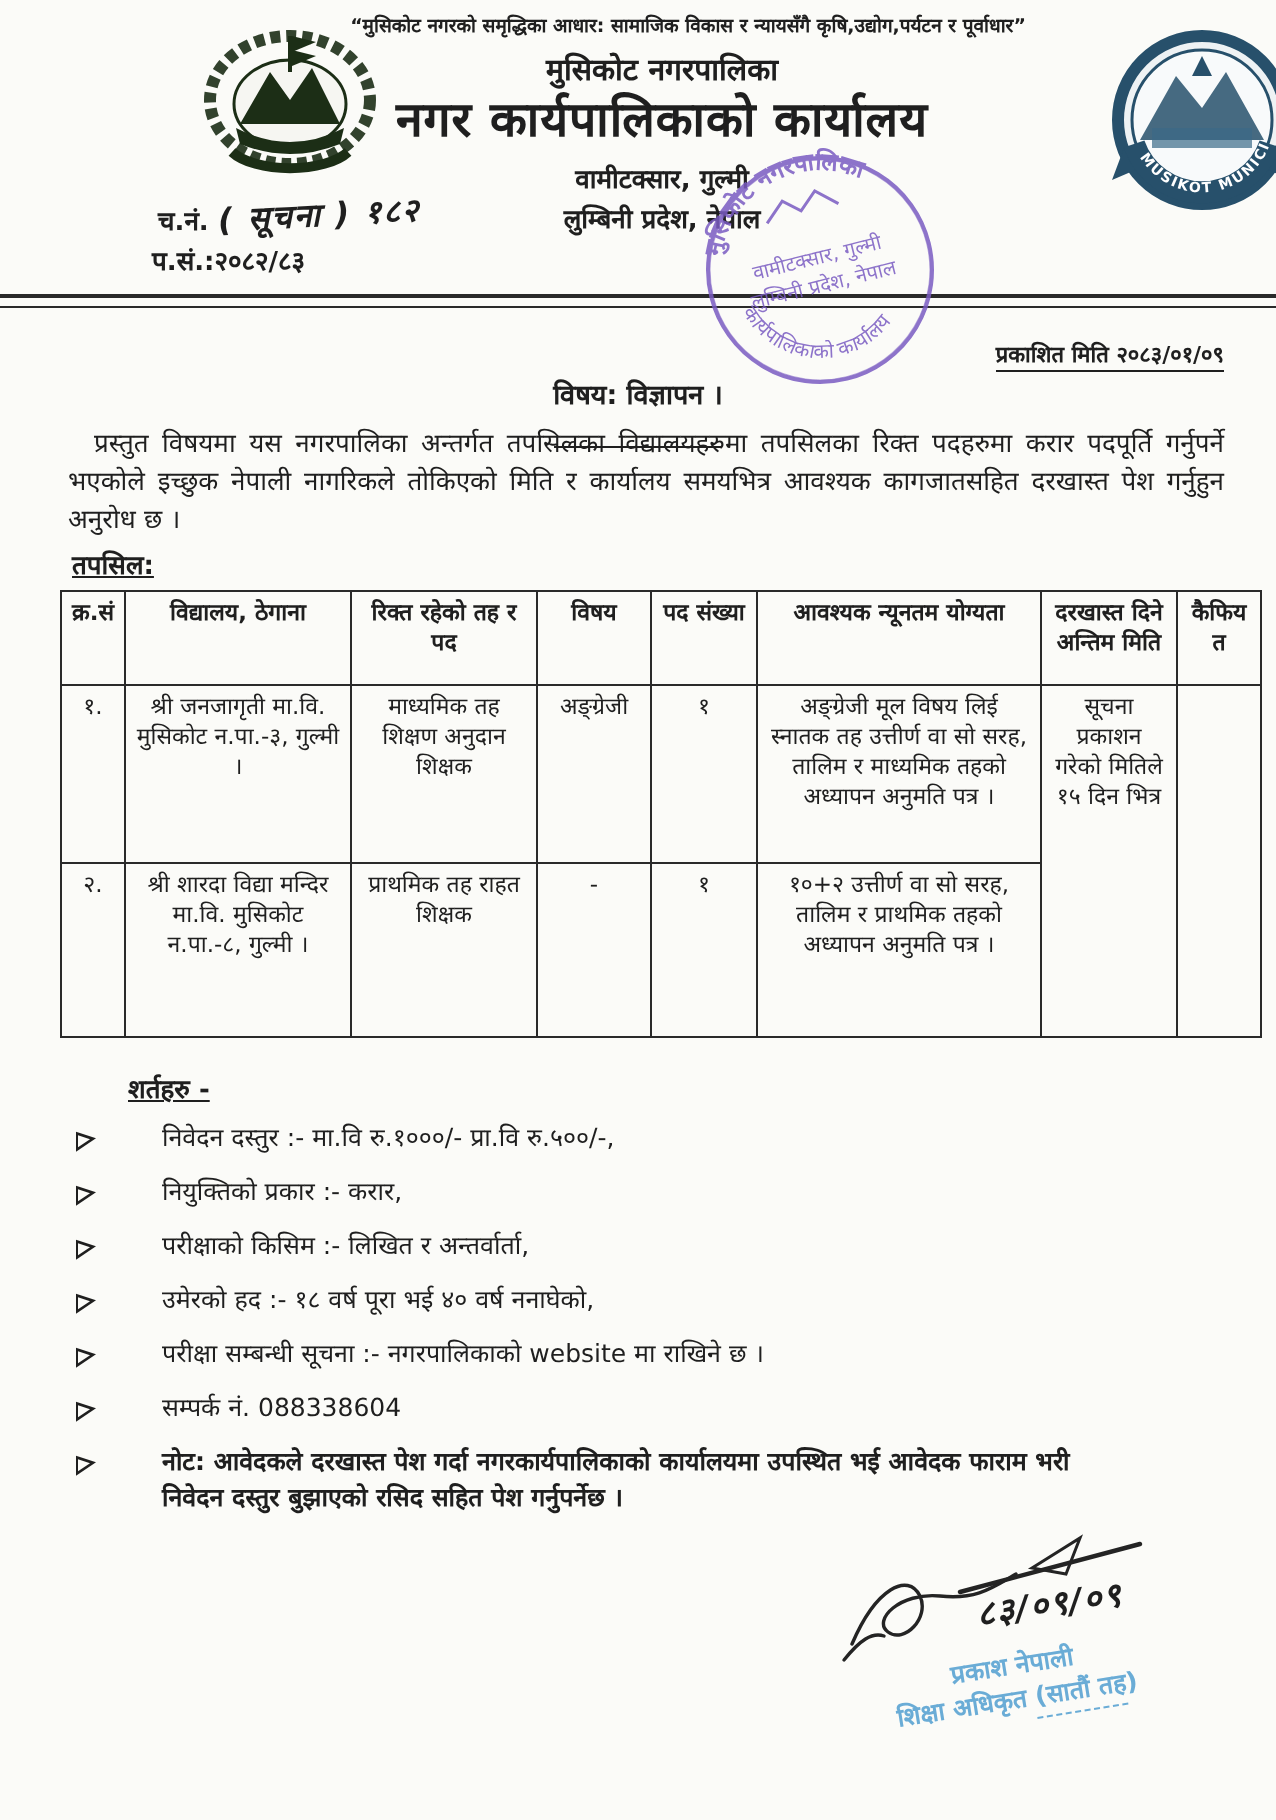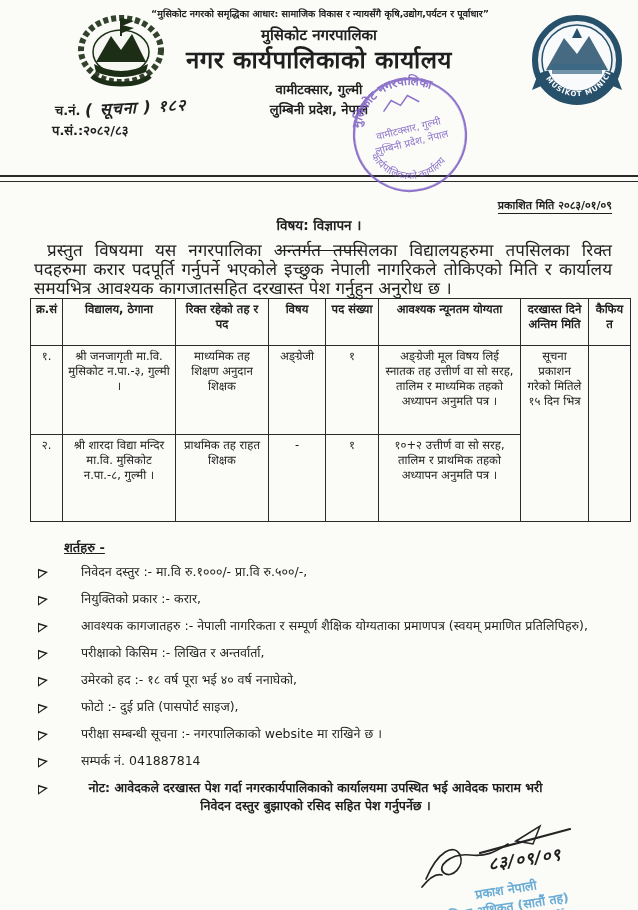--- a/index.html
+++ b/index.html
@@ -2,21 +2,21 @@
 <html><head>
 <meta charset="utf-8">
 <style>
   html,body{margin:0;padding:0;background:#888;}
   .page{
     position:relative;width:638px;height:910px;margin:0 auto;
     background:#fbfbf8;overflow:hidden;color:#1f1f1f;
     font-family:"DejaVu Sans",sans-serif;
   }
   
-  .header{position:relative;height:175px;}
+  .header{position:relative;height:147px;margin-left:24px;}
   .slogan{position:absolute;top:8px;left:95px;width:450px;text-align:center;
     font-size:9.5px;font-weight:bold;line-height:12px;}
   .muni-name{position:absolute;top:24px;left:0;right:0;text-align:center;
     font-size:15px;font-weight:bold;}
   .office-name{position:absolute;top:42px;left:0;right:0;text-align:center;
     font-size:24px;font-weight:bold;letter-spacing:.5px;}
   .addr-town{position:absolute;top:80px;left:0;right:0;text-align:center;
     font-size:13px;font-weight:bold;}
   .addr-prov{position:absolute;top:100px;left:0;right:0;text-align:center;
     font-size:13px;font-weight:bold;}
@@ -29,21 +29,21 @@
   
   .round-stamp{position:absolute;top:72px;left:344px;width:132px;height:126px;
     transform:rotate(-14deg);opacity:.85;z-index:6;pointer-events:none;}
   
   .rule{height:4px;border-top:2.5px solid #2a2a2a;border-bottom:1px solid #2a2a2a;margin-top:0;}
   
   .pub-date{text-align:right;padding:15px 26px 0 0;font-size:11px;font-weight:bold;}
   .pub-date span{border-bottom:1.5px solid #1f1f1f;padding-bottom:1px;}
   .subject{text-align:center;margin-top:4px;font-size:13.5px;font-weight:bold;}
   .subject span{border-bottom:1.5px solid #1f1f1f;padding-bottom:17px;}
-  .body-para{margin:7px 26px 0 34px;font-size:17px;line-height:19px;
+  .body-para{margin:7px 26px 0 34px;font-size:13px;line-height:19px;
     text-align:justify;text-indent:13px;}
   .tapasil{margin:3px 0 4px 36px;font-size:13px;font-weight:bold;
     text-decoration:underline;}
   
   table.vac{border-collapse:collapse;margin-left:30px;width:600px;
     font-size:11.5px;line-height:15px;table-layout:fixed;}
   table.vac th,table.vac td{border:1.2px solid #2a2a2a;padding:3px 5px;
     vertical-align:top;text-align:center;font-weight:normal;word-wrap:break-word;}
   table.vac th{font-weight:bold;height:40px;}
   tr.r1 td{height:82px;}
@@ -55,21 +55,21 @@
     text-decoration:underline;}
   .term-row{display:flex;align-items:flex-start;margin:0 28px 0 38px;
     padding:4.5px 0;font-size:12.5px;line-height:18px;}
   .term-row .txt{margin-left:22px;}
   .bullet{flex:0 0 11px;margin-top:4px;position:relative;width:0;height:0;
     border-left:10px solid #1f1f1f;border-top:5px solid transparent;
     border-bottom:5px solid transparent;transform:skewY(-10deg);}
   .bullet::after{content:"";position:absolute;left:-9.5px;top:-3px;
     border-left:6px solid #fbfbf8;border-top:3px solid transparent;
     border-bottom:3px solid transparent;}
-  .note-row .txt{font-weight:bold;margin-right:60px;text-align:center;}
+  .note-row .txt{font-weight:bold;margin-right:60px;}
   
   .sig-zone{position:relative;height:130px;}
   .sig-svg{position:absolute;top:2px;left:420px;}
   .sig-date{position:absolute;top:28px;left:488px;font-size:17px;font-weight:bold;
     font-style:italic;transform:rotate(-8deg);letter-spacing:1px;}
   .officer-stamp{position:absolute;top:62px;left:420px;width:175px;text-align:center;
     transform:rotate(-9deg);line-height:17px;font-size:12.5px;font-weight:bold;}
   .officer-stamp .ttl{display:inline-block;}
   .officer-stamp .dash{display:block;width:46px;margin:2px auto 0 96px;
     border-bottom:1.5px dashed;}
@@ -146,20 +146,21 @@
 
   <div class="rule"></div>
 
   <div class="pub-date">
     <span>प्रकाशित मिति २०८३/०१/०९</span>
   </div>
   <div class="subject">
     <span>विषय: विज्ञापन ।</span>
   </div>
   <div class="body-para">प्रस्तुत विषयमा यस नगरपालिका अन्तर्गत तपसिलका विद्यालयहरुमा तपसिलका रिक्त पदहरुमा करार पदपूर्ति गर्नुपर्ने भएकोले इच्छुक नेपाली नागरिकले तोकिएको मिति र कार्यालय समयभित्र आवश्यक कागजातसहित दरखास्त पेश गर्नुहुन अनुरोध छ ।</div>
+  <div class="tapasil">तपसिल:</div>
 
   <table class="vac">
     <colgroup>
       <col style="width:32px">
         <col style="width:113px">
         <col style="width:93px">
       <col style="width:57px">
         <col style="width:53px">
         <col style="width:142px">
       <col style="width:68px">
@@ -202,41 +203,33 @@
   <div class="term-row">
     <span class="bullet"></span>
     <span class="txt">निवेदन दस्तुर :- मा.वि रु.१०००/- प्रा.वि रु.५००/-,</span>
   </div>
   <div class="term-row">
     <span class="bullet"></span>
     <span class="txt">नियुक्तिको प्रकार :- करार,</span>
   </div>
   <div class="term-row">
     <span class="bullet"></span>
-    <span class="txt">आवश्यक कागजातहरु :- नेपाली नागरिकता र सम्पूर्ण शैक्षिक योग्यताका प्रमाणपत्र (स्वयम् प्रमाणित प्रतिलिपिहरु),</span>
-  </div>
-  <div class="term-row">
-    <span class="bullet"></span>
     <span class="txt">परीक्षाको किसिम :- लिखित र अन्तर्वार्ता,</span>
   </div>
   <div class="term-row">
     <span class="bullet"></span>
     <span class="txt">उमेरको हद :- १८ वर्ष पूरा भई ४० वर्ष ननाघेको,</span>
   </div>
   <div class="term-row">
     <span class="bullet"></span>
-    <span class="txt">फोटो :- दुई प्रति (पासपोर्ट साइज),</span>
-  </div>
-  <div class="term-row">
-    <span class="bullet"></span>
     <span class="txt">परीक्षा सम्बन्धी सूचना :- नगरपालिकाको website मा राखिने छ ।</span>
   </div>
   <div class="term-row">
     <span class="bullet"></span>
-    <span class="txt">सम्पर्क नं. 041887814</span>
+    <span class="txt">सम्पर्क नं. 088338604</span>
   </div>
   <div class="term-row note-row">
     <span class="bullet"></span>
     <span class="txt">नोट: आवेदकले दरखास्त पेश गर्दा नगरकार्यपालिकाको कार्यालयमा उपस्थित भई आवेदक फाराम भरी निवेदन दस्तुर बुझाएको रसिद सहित पेश गर्नुपर्नेछ ।</span>
   </div>
 
   <div class="sig-zone">
     <svg class="sig-svg" width="160" height="70" viewBox="0 0 160 70">
       <g stroke="#242424" fill="none" stroke-width="1.7" stroke-linecap="round">
         <path d="M6 58 C18 30 34 22 40 34 C45 45 32 58 24 52 C16 46 30 32 50 34 C68 36 76 30 88 23"></path>

